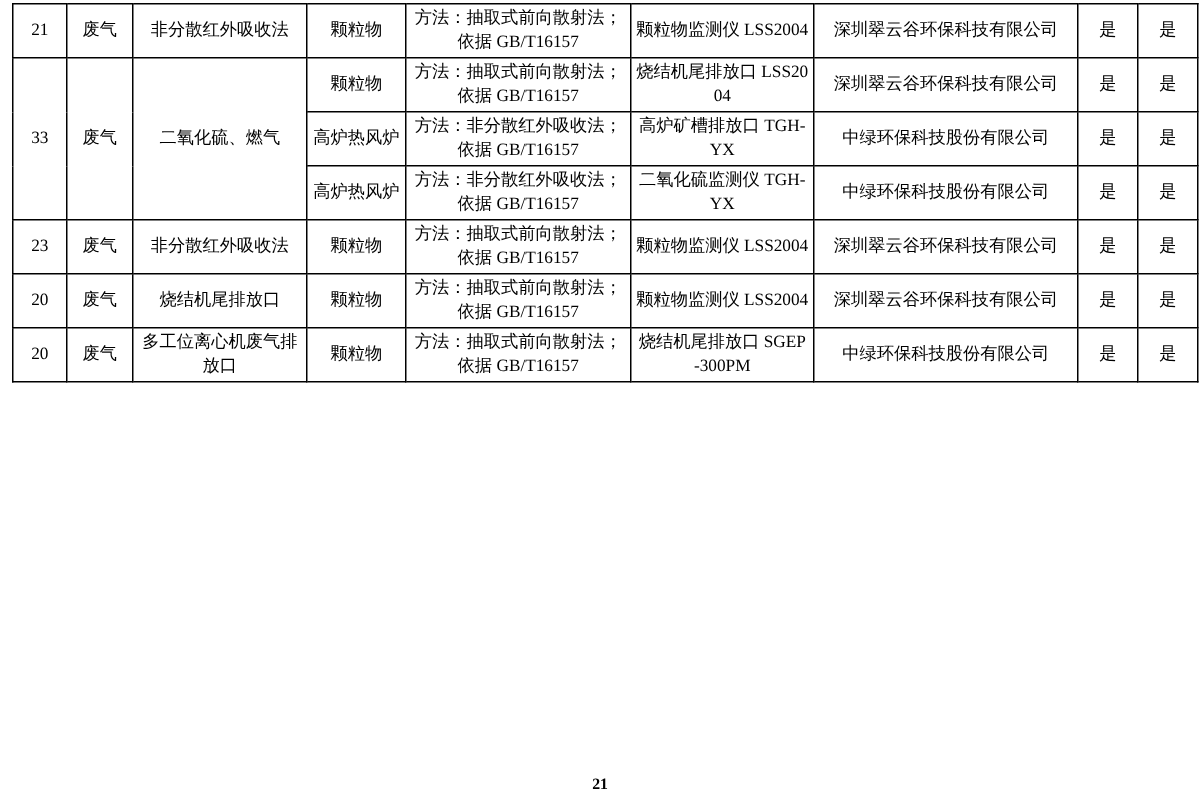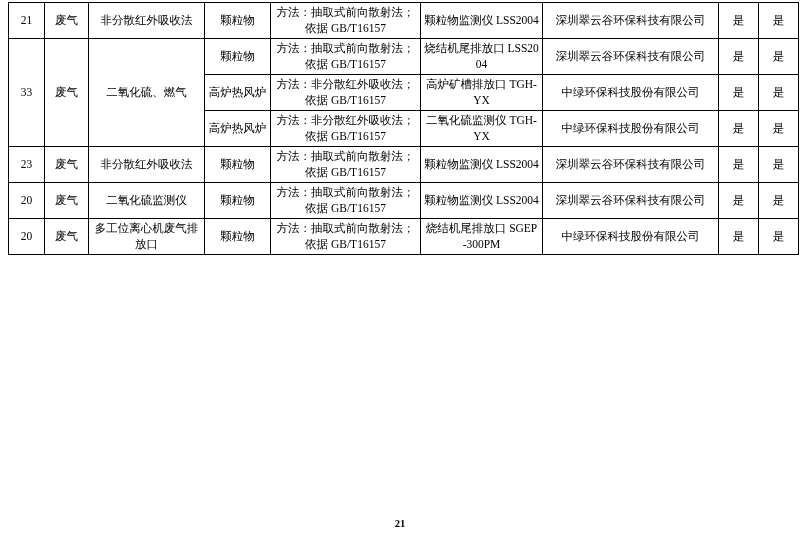--- a/index.html
+++ b/index.html
@@ -135,21 +135,21 @@
         <td class="cell-method">方法：抽取式前向散射法；依据 GB/T16157</td>
         <td>颗粒物监测仪 LSS2004</td>
         <td>深圳翠云谷环保科技有限公司</td>
         <td>是</td>
         <td>是</td>
       </tr>
 
       <tr>
         <td>20</td>
         <td>废气</td>
-        <td>二氧化硫监测仪</td>
+        <td>烧结机尾排放口</td>
         <td>颗粒物</td>
         <td class="cell-method">方法：抽取式前向散射法；依据 GB/T16157</td>
         <td>颗粒物监测仪 LSS2004</td>
         <td>深圳翠云谷环保科技有限公司</td>
         <td>是</td>
         <td>是</td>
       </tr>
 
       <tr>
         <td>20</td>

